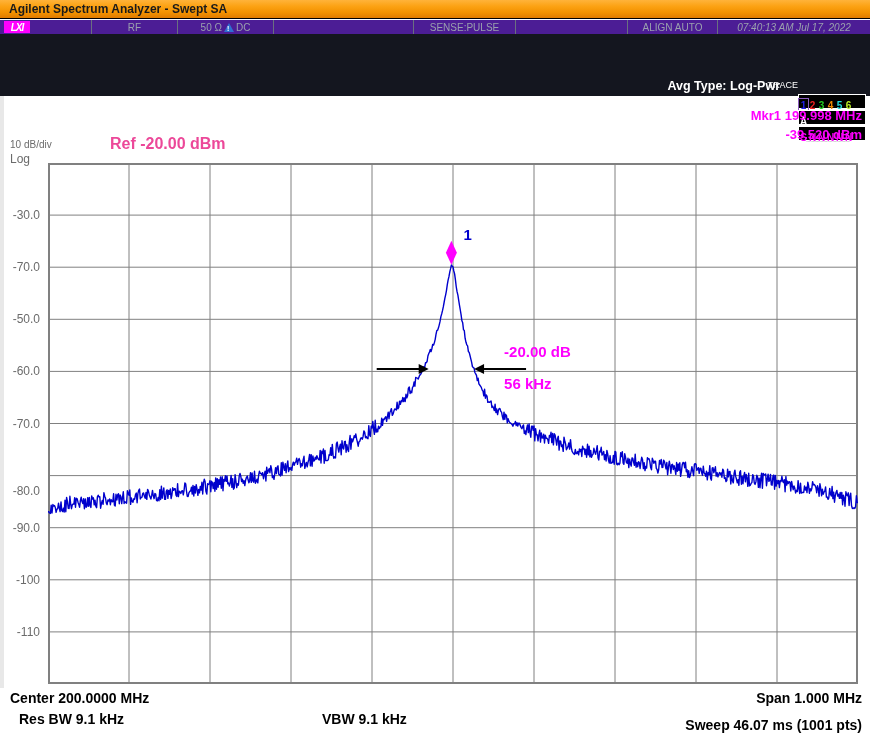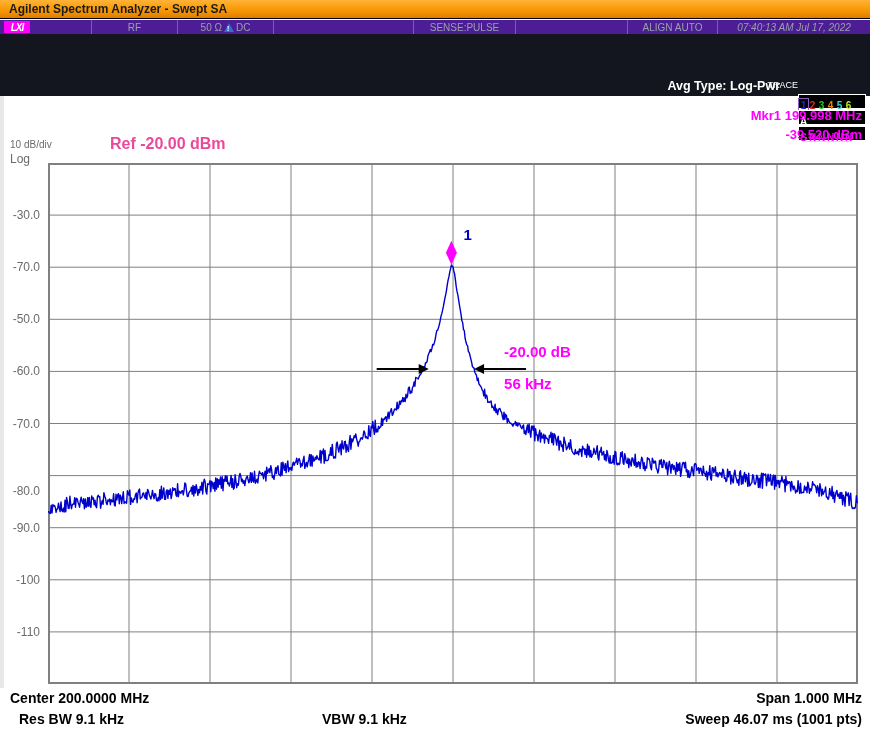--- a/index.html
+++ b/index.html
@@ -222,16 +222,16 @@
         <text x="456.05999999998545" y="193.89920000000004" fill="#ff00ff" font-size="15" font-weight="bold" font-family="&quot;Liberation Sans&quot;, sans-serif">-20.00 dB</text>
         <text x="456.05999999998545" y="225.89920000000004" fill="#ff00ff" font-size="15" font-weight="bold" font-family="&quot;Liberation Sans&quot;, sans-serif">56 kHz</text>
       </svg>
   </div>
 
   <div class="footer">
     <div class="ftxt" style="left:10px;top:2px;">Center 200.0000 MHz</div>
     <div class="ftxt" style="right:8px;top:2px;">Span 1.000 MHz</div>
     <div class="ftxt" style="left:0;top:23px;margin-left:19px;">Res BW 9.1 kHz</div>
     <div class="ftxt" style="left:322px;top:23px;">VBW 9.1 kHz</div>
-    <div class="ftxt" style="right:8px;top:23px;">Sweep  46.07 ms (1001 pts)</div>
+    <div class="ftxt" style="right:8px;top:29px;">Sweep  46.07 ms (1001 pts)</div>
   </div>
 
 </div>
 
 </body></html>

